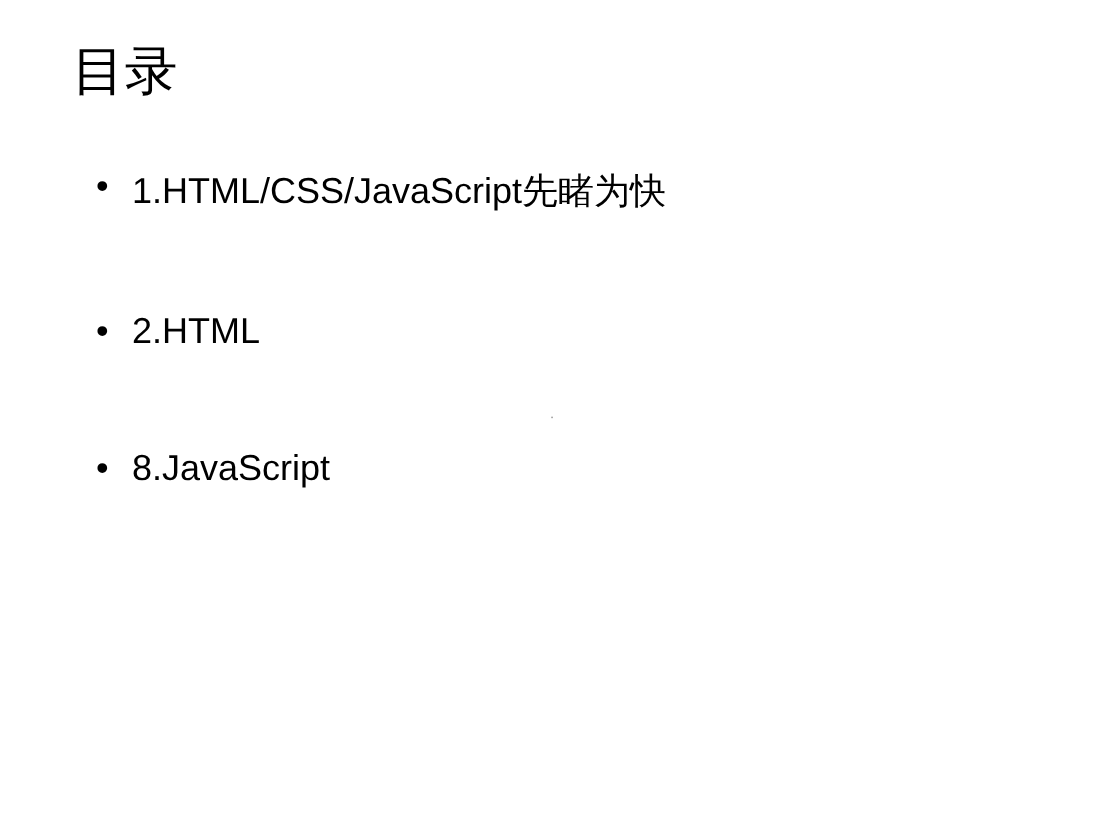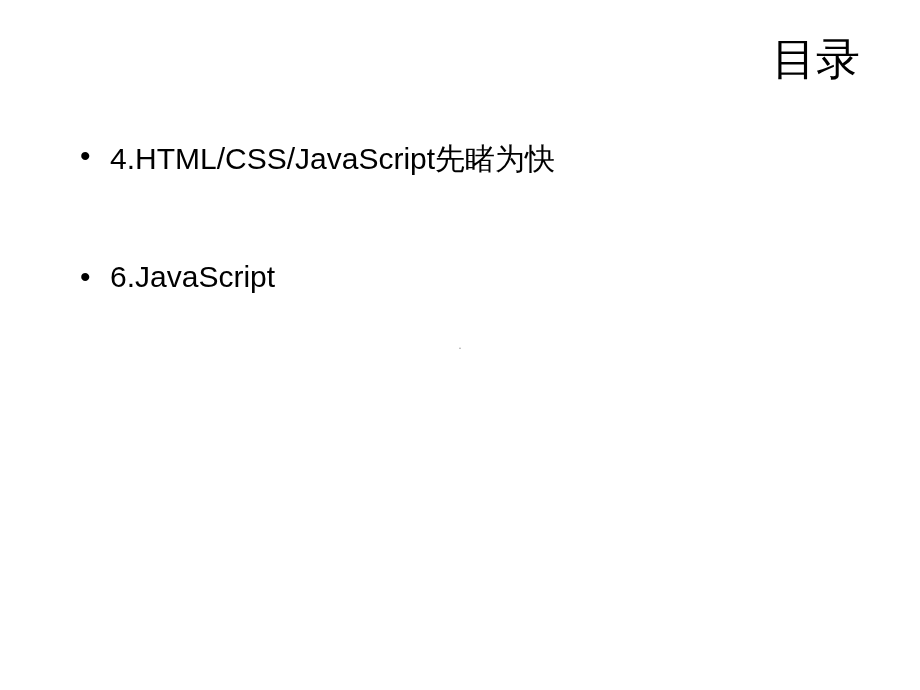--- a/index.html
+++ b/index.html
@@ -14,21 +14,21 @@
       font-family: Arial, "Microsoft YaHei", "SimSun", sans-serif;
       position: relative;
       overflow: hidden;
     }
     .slide {
       width: 100%;
       height: 100%;
       padding: 20px 60px;
     }
     .title {
-      text-align: right;
+      text-align: left;
       font-size: 44px;
       font-weight: normal;
       font-family: "SimSun", serif;
       color: #000;
       margin-top: 10px;
       margin-bottom: 50px;
     }
     .toc-list {
       list-style: none;
       padding-left: 20px;
@@ -58,17 +58,18 @@
       color: #999;
       font-family: "SimSun", serif;
     }
   </style>
 </head>
 <body>
 
 <div class="slide">
   <h1 class="title">目录</h1>
   <ul class="toc-list">
-    <li class="toc-item">4.HTML/CSS/JavaScript先睹为快</li>
-    <li class="toc-item">6.JavaScript</li>
+    <li class="toc-item">1.HTML/CSS/JavaScript先睹为快</li>
+    <li class="toc-item">2.HTML</li>
+    <li class="toc-item">8.JavaScript</li>
   </ul>
   <div class="center-mark">.</div>
 </div>
 
 </body></html>

